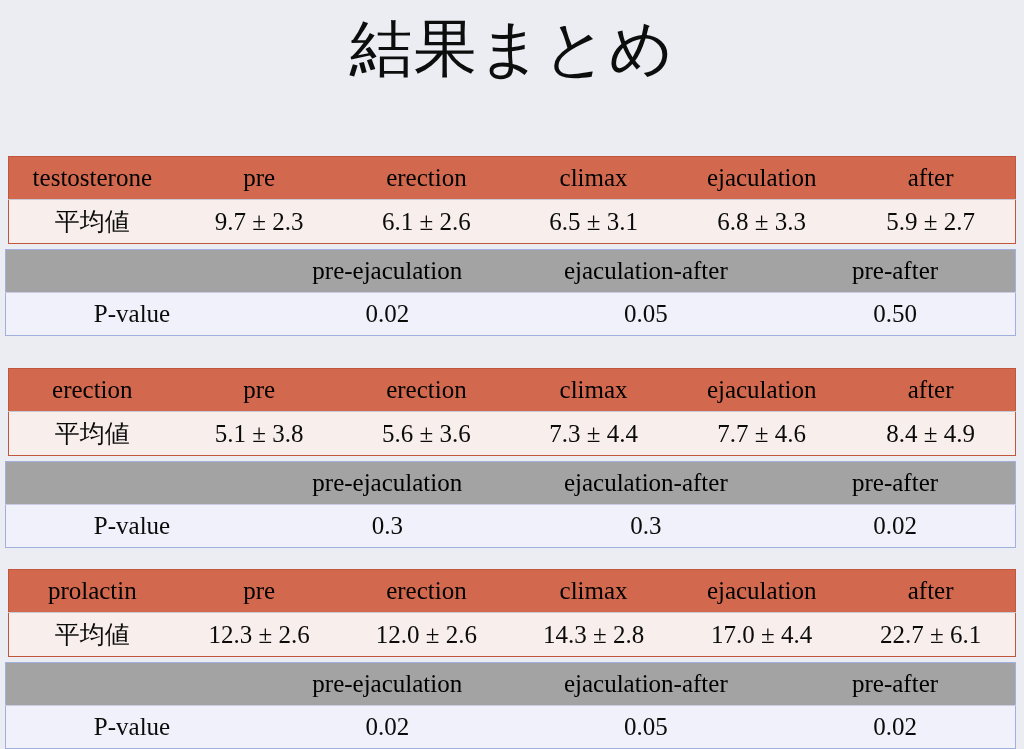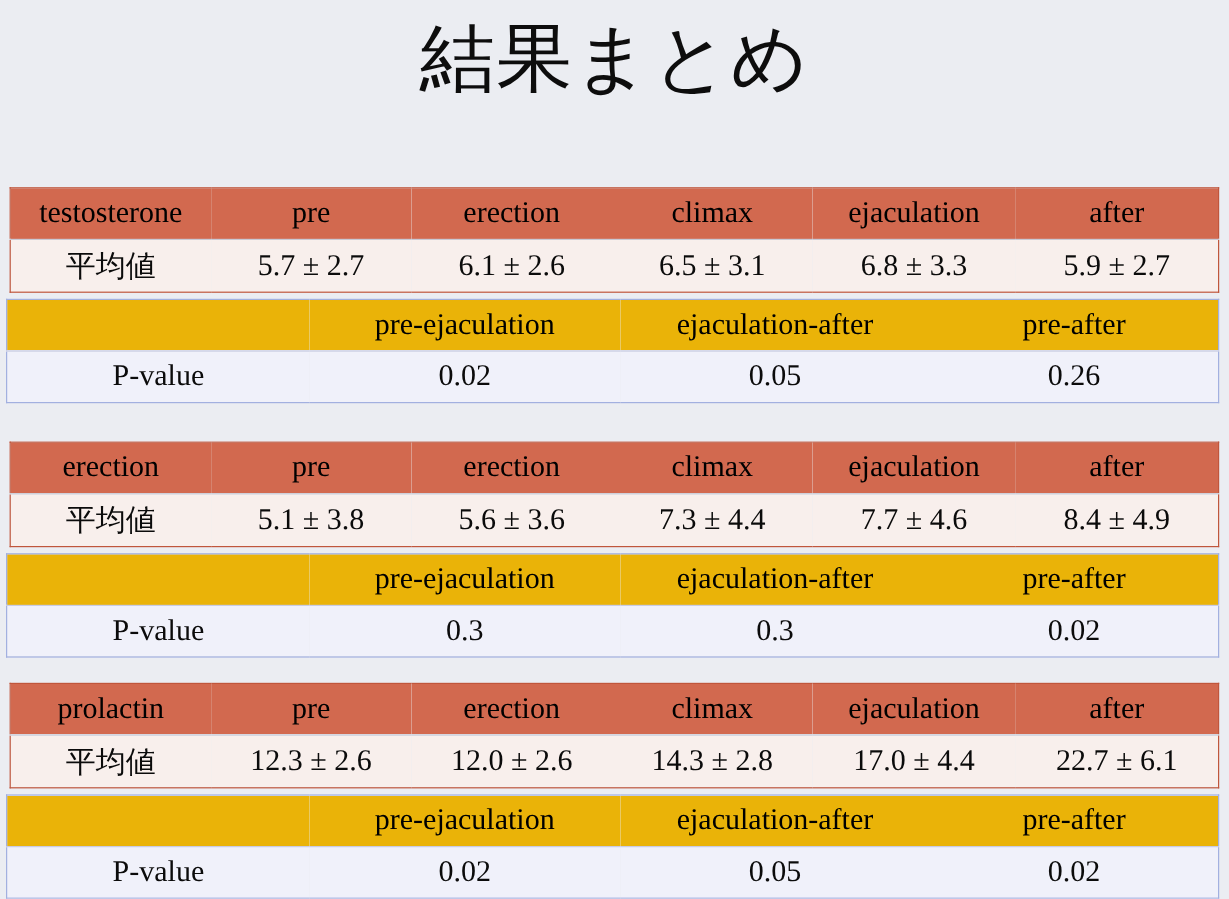--- a/index.html
+++ b/index.html
@@ -75,21 +75,21 @@
     height: 43px;
     font-size: 25px;
     border-top: 1px solid #c9c9d4;
   }
 
   
   .tbl-blue {
     border: 1px solid #a2b0e0;
   }
   .tbl-blue .hdr td {
-    background: #eab308;
+    background: #a3a3a3;
     color: #000000;
     height: 42px;
     font-size: 25px;
     border: none;
   }
   .tbl-blue .val td {
     background: #f0f1fa;
     color: #0b0b0b;
     height: 42px;
     font-size: 25px;
@@ -127,21 +127,21 @@
           <tr class="hdr">
         <td>testosterone</td>
         <td>pre</td>
         <td>erection</td>
         <td>climax</td>
         <td>ejaculation</td>
         <td>after</td>
       </tr>
       <tr class="val">
         <td class="jp">平均値</td>
-        <td class="pm">5.7 ± 2.7</td>
+        <td class="pm">9.7 ± 2.3</td>
         <td class="pm">6.1 ± 2.6</td>
         <td class="pm">6.5 ± 3.1</td>
         <td class="pm">6.8 ± 3.3</td>
         <td class="pm">5.9 ± 2.7</td>
       </tr>
     </tbody>
       </table>
   </div>
 
   <div class="block" style="left:5px; top:249px; width:1011px;">
@@ -156,21 +156,21 @@
           <tr class="hdr">
         <td></td>
         <td>pre-ejaculation</td>
         <td>ejaculation-after</td>
         <td>pre-after</td>
       </tr>
       <tr class="val">
         <td>P-value</td>
         <td class="p-red">0.02</td>
         <td class="p-red">0.05</td>
-        <td class="p-blue">0.26</td>
+        <td class="p-blue">0.50</td>
       </tr>
     </tbody>
       </table>
   </div>
 
   <div class="block" style="left:8px; top:368px; width:1008px;">
     <table class="tbl tbl-orange">
       <colgroup>
         <col style="width:16.6%">
           <col style="width:16.6%">

